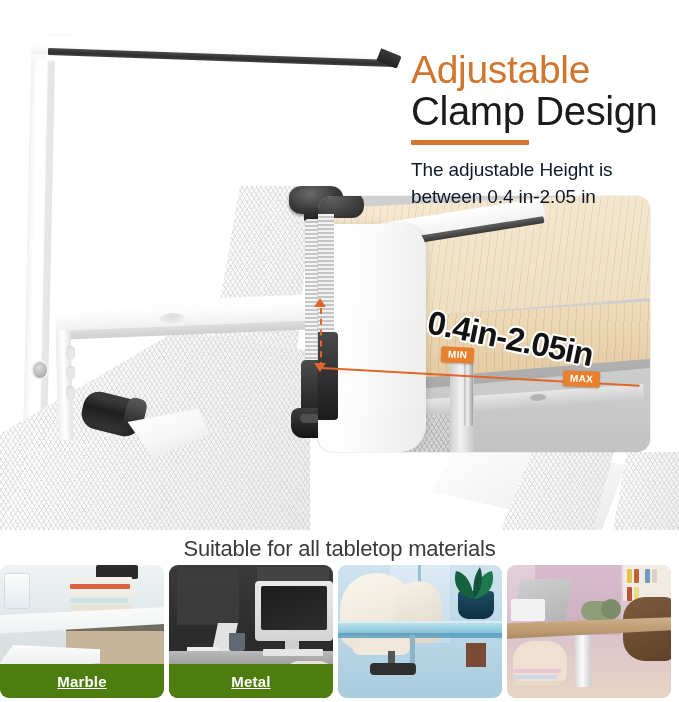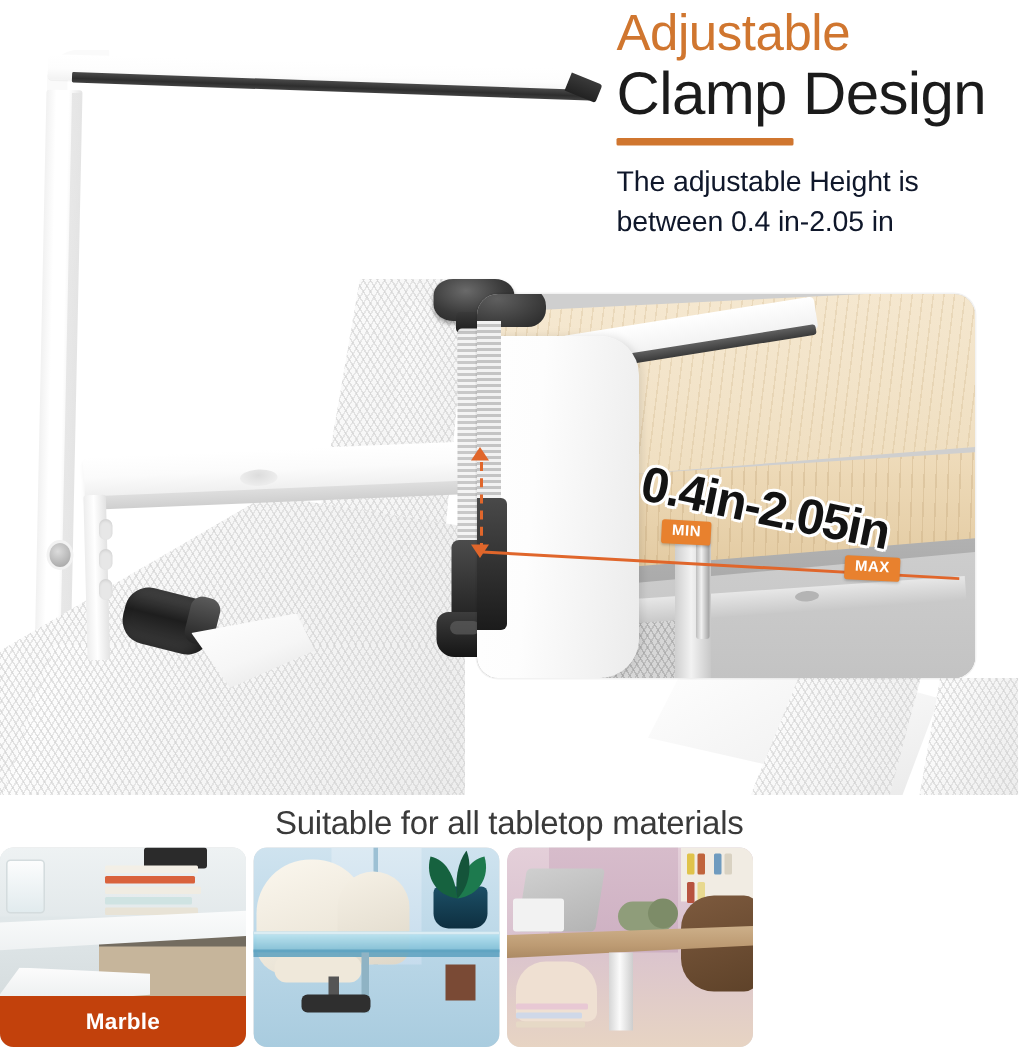--- a/index.html
+++ b/index.html
@@ -9,22 +9,22 @@
     font-family:"Liberation Sans", sans-serif;
     background:#ffffff;
     position:relative;
     overflow:hidden;
   }
   #stage { position:absolute; inset:0; width:679px; height:702px; background:#fff; }
 
   
   .hdr { position:absolute; left:411px; top:2px; width:268px; }
   .hdr-line1 {
-    font-size:34px; line-height:40px; font-weight:400;
-    color:#D0762F; letter-spacing:-0.3px; white-space:nowrap;
+    font-size:39px; line-height:40px; font-weight:400;
+    color:#D0762F; letter-spacing:-0.3px; white-space:nowrap;margin-top:48px;
   }
   .hdr-line2 {
     font-size:40px; line-height:42px; font-weight:400;
     color:#1b1b1b; letter-spacing:-0.4px; white-space:nowrap;
   }
   .hdr-rule {
     margin-top:8px; width:118px; height:5px; background:#D0762F; border-radius:1px;
   }
   .hdr-sub {
     margin-top:11px; font-size:19px; line-height:27px;
@@ -341,23 +341,24 @@
     position:absolute; left:0; top:565px; width:679px; height:137px;
     display:flex; gap:5px; padding:0 0 2px 0;
   }
   .thumb {
     position:relative; width:164px; height:133px;
     border-radius:9px; overflow:hidden; background:#ddd;
   }
   .thumb .photo { position:absolute; inset:0; }
   .thumb .cap {
     position:absolute; left:0; right:0; bottom:0; height:34px;
-    background:#c2410c; color:#fff; font-size:15px; font-weight:700;
+    background:#4d7c0f; color:#fff; font-size:15px; font-weight:700;
     display:flex; align-items:center; justify-content:center;
     letter-spacing:.2px;
+    text-decoration:underline;
   }
 
   
   .ph-marble{background:linear-gradient(180deg,#e9eef0 0%,#dfe6e8 40%,#cfd6d8 100%);}
   .mb-wall{position:absolute;left:0;top:0;width:164px;height:46px;background:linear-gradient(180deg,#eef2f3,#e3e9eb);}
   .mb-top{position:absolute;left:-4px;top:40px;width:176px;height:30px;
     background:linear-gradient(180deg,#fbfcfc,#eef1f2);
     clip-path:polygon(0% 34%,100% 6%,100% 62%,0% 96%);}
   .mb-body{position:absolute;left:66px;top:56px;width:104px;height:56px;background:#c6b59b;}
   .mb-body2{position:absolute;left:66px;top:56px;width:104px;height:10px;background:#2f2f2f;opacity:.55;}
@@ -526,20 +527,38 @@
         <div class="mb-body"></div>
         <div class="mb-body2"></div>
         <div class="mb-top"></div>
         <div class="mb-sec"></div>
         <div class="mb-leg"></div>
         <div class="mb-leg2"></div>
       </div>
       <div class="cap">Marble</div>
     </div>
 
+    <div class="thumb">
+      <div class="photo ph-metal">
+        <div class="mt-wallpanel"></div>
+        <div class="mt-wallpanel2"></div>
+        <div class="mt-mon"></div>
+        <div class="mt-scr"></div>
+        <div class="mt-stand"></div>
+        <div class="mt-lap"></div>
+        <div class="mt-cup"></div>
+        <div class="mt-paper"></div>
+        <div class="mt-desk"></div>
+        <div class="mt-kb"></div>
+        <div class="mt-deskleg"></div>
+        <div class="mt-deskleg2"></div>
+        <div class="mt-chair"></div>
+      </div>
+      <div class="cap">Metal</div>
+    </div>
 
     <div class="thumb">
       <div class="photo ph-glass">
         <div class="gl-win"></div>
         <div class="gl-winbar"></div>
         <div class="gl-chair"></div>
         <div class="gl-chair2"></div>
         <div class="gl-pot"></div>
         <div class="gl-plant">
           <svg width="48" height="34" viewBox="0 0 48 34">

